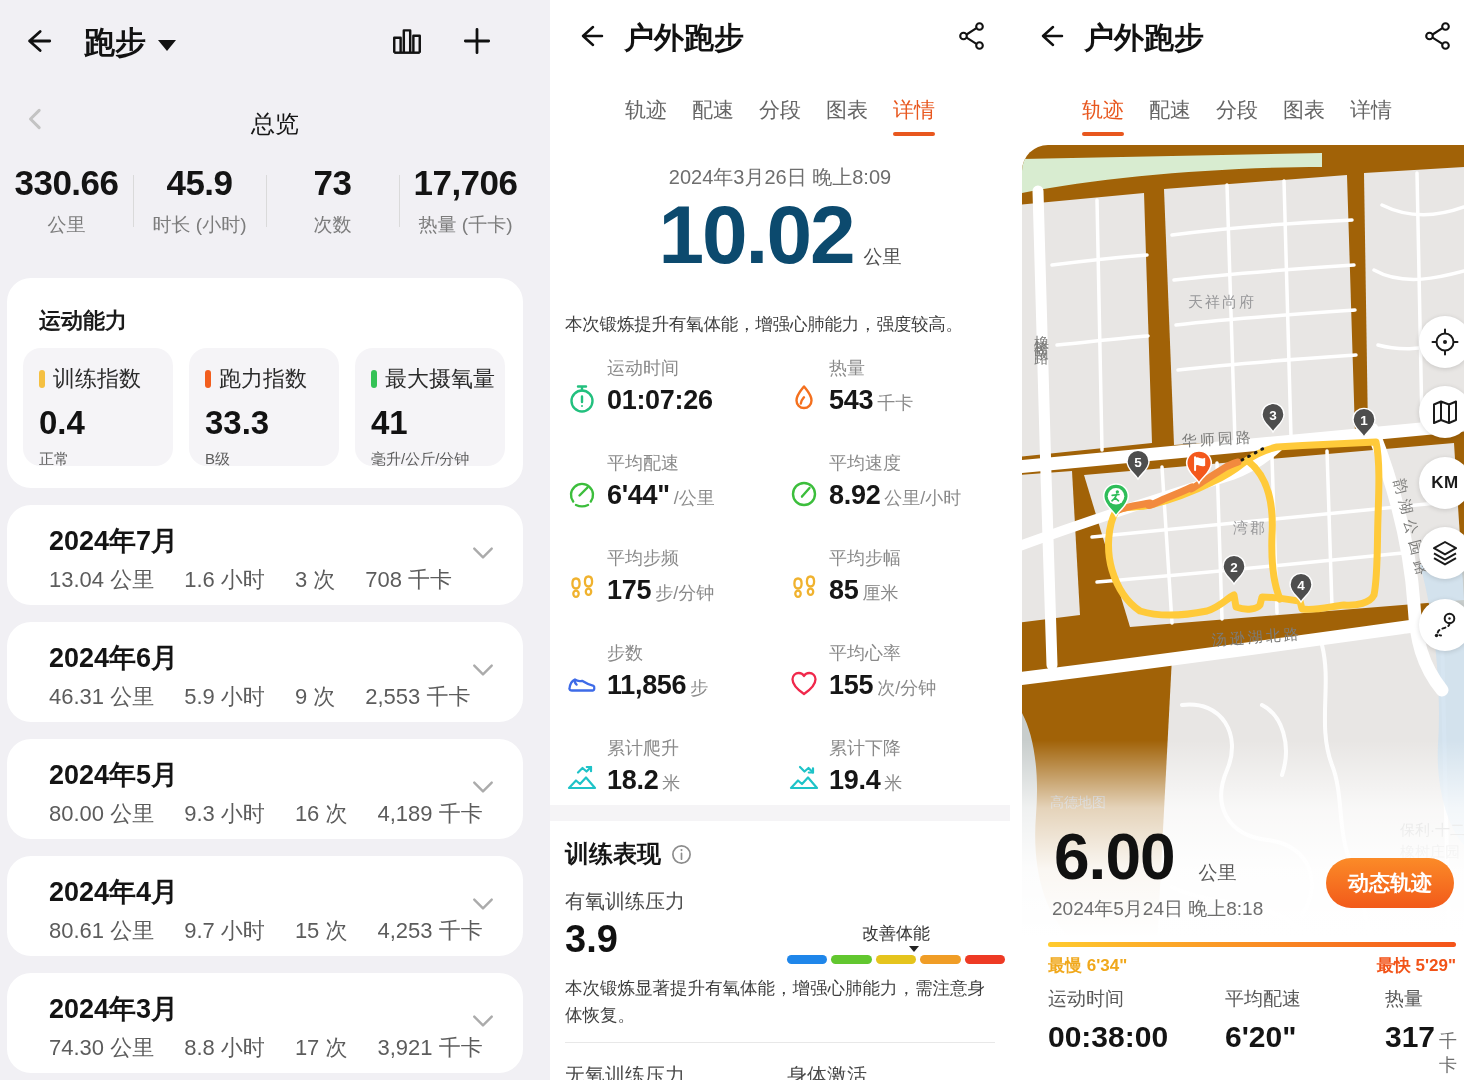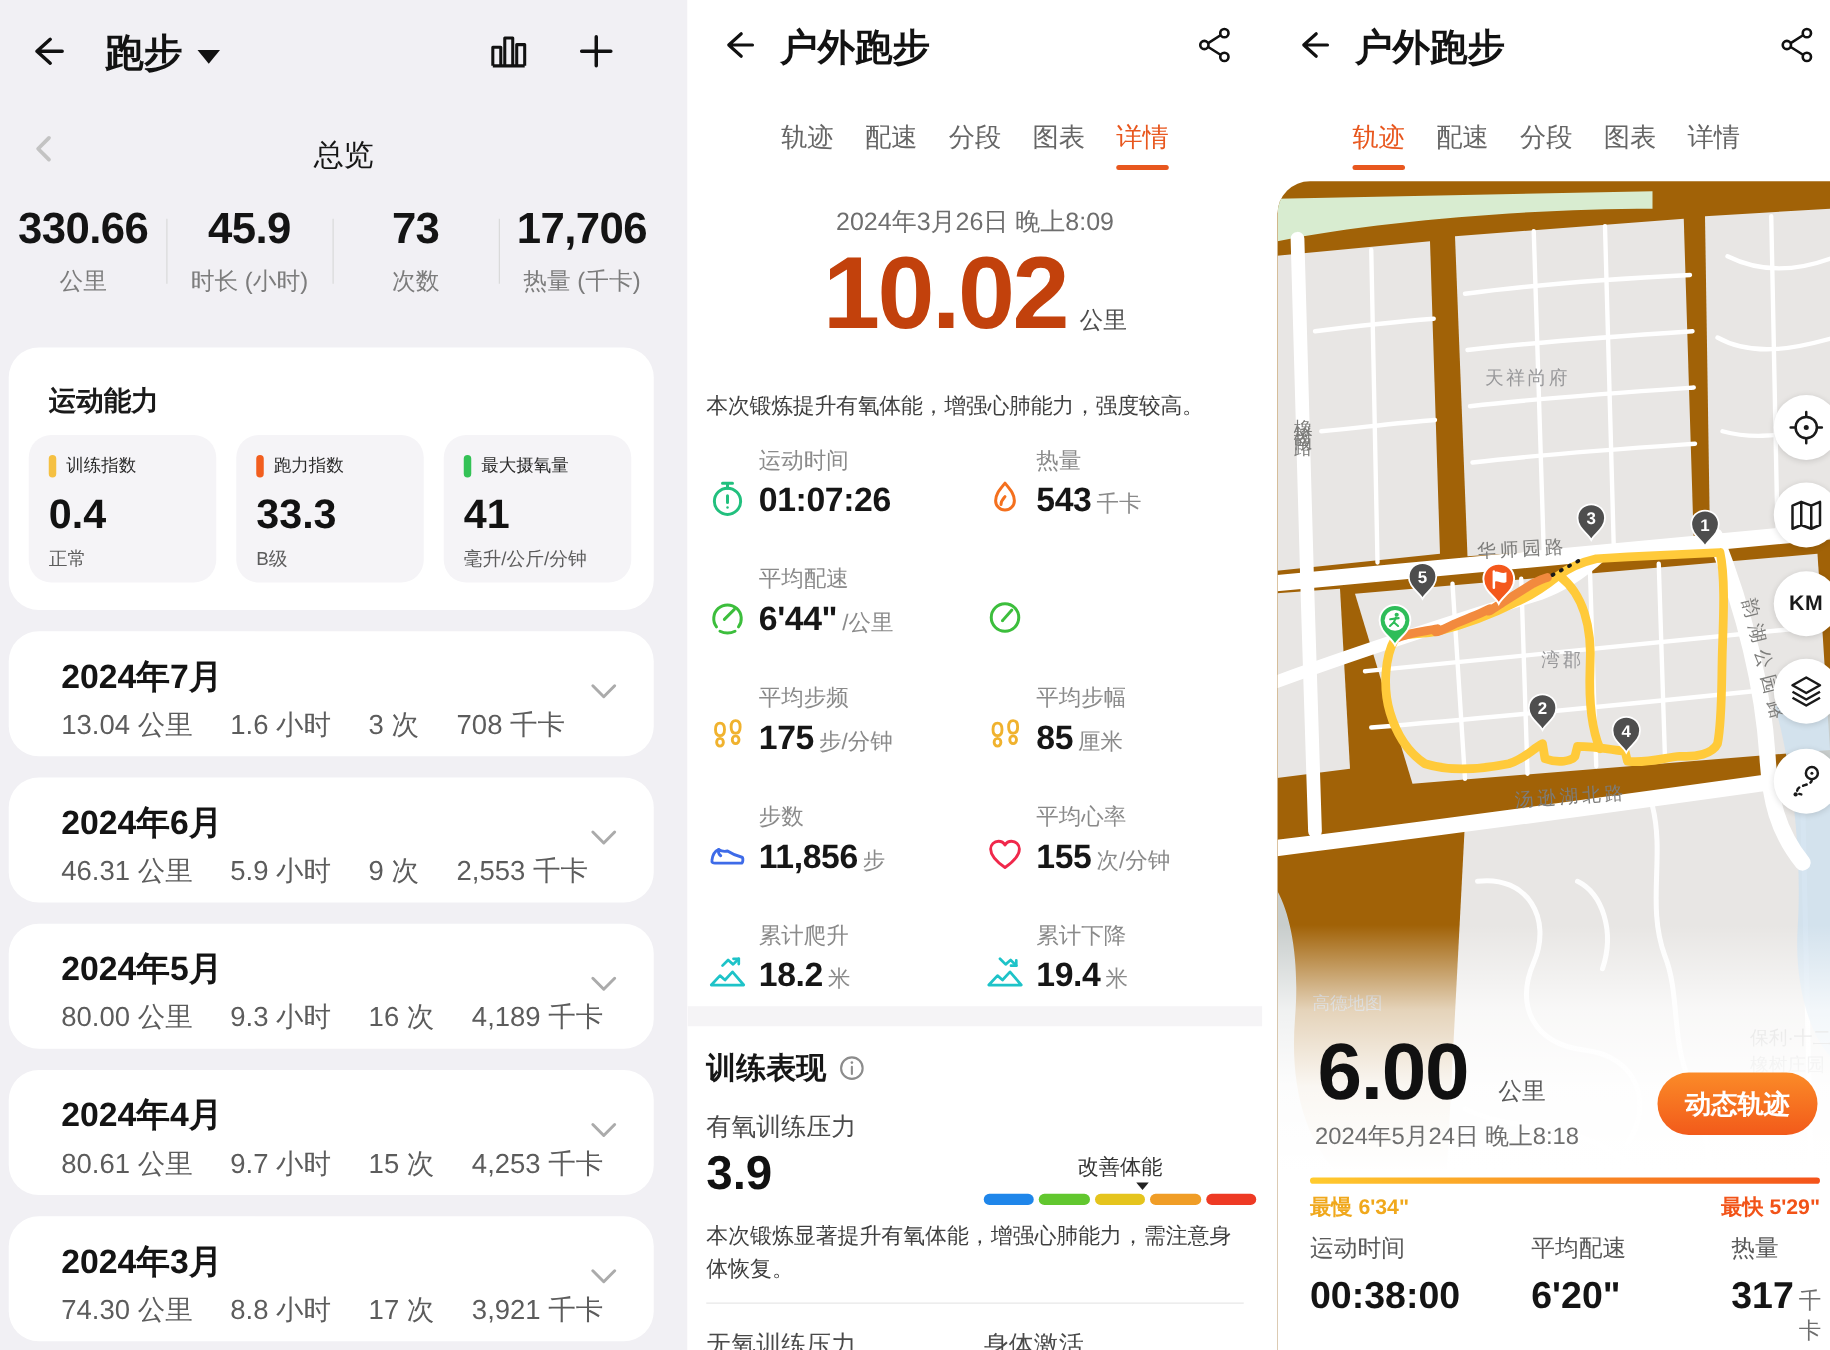--- a/index.html
+++ b/index.html
@@ -27,41 +27,41 @@
   .ov-col{width:133px;text-align:center;position:relative;}
   .ov-col + .ov-col::before{content:"";position:absolute;left:0;top:12px;height:52px;width:1px;background:#dadada;}
   .ov-val{font-size:35px;font-weight:600;color:#141414;letter-spacing:-0.5px;}
   .ov-lab{font-size:19px;color:#7c7c7c;margin-top:9px;}
   .card{position:absolute;left:7px;width:516px;background:#fff;border-radius:24px;}
   .ability{top:278px;height:210px;}
   .ability-title{position:absolute;left:32px;top:28px;font-size:22px;font-weight:600;color:#1a1a1a;}
   .subcard{position:absolute;top:70px;width:150px;height:118px;background:#f5f4f7;border-radius:18px;padding:0;}
   .sc-head{display:flex;align-items:center;gap:8px;margin:16px 0 0 16px;}
   .sc-pill{width:6px;height:18px;border-radius:4px;flex:none;}
-  .sc-label{font-size:14px;color:#2b2b2b;}
+  .sc-label{font-size:22px;color:#2b2b2b;}
   .sc-val{margin:10px 0 0 16px;font-size:33px;font-weight:700;color:#121212;}
   .sc-sub{margin:8px 0 0 16px;font-size:15px;color:#5c5c5c;white-space:nowrap;}
   .month{height:100px;}
   .m-title{position:absolute;left:42px;top:18px;font-size:27px;font-weight:700;color:#141414;}
   .m-stats{position:absolute;left:42px;top:60px;font-size:22px;color:#5c5c5c;display:flex;gap:30px;}
   .m-chev{position:absolute;right:28px;top:40px;}
 
   
   .hd-back{left:24px;top:20px;}
   .hd-title{left:74px;top:18px;font-size:30px;font-weight:700;color:#121212;}
   .hd-share{top:20px;}
   .tabs{left:0;right:0;top:96px;display:flex;justify-content:center;gap:25px;font-size:21px;color:#666;}
   .tab{position:relative;padding-bottom:10px;}
   .tab.active{color:#e8571e;font-weight:500;}
   .tab.active::after{content:"";position:absolute;left:50%;transform:translateX(-50%);bottom:-2px;width:42px;height:4px;border-radius:2px;background:#e8571e;}
 
   
   .mid-date{left:0;right:0;top:164px;text-align:center;font-size:20px;color:#6e6e6e;}
   .mid-dist{left:0;right:0;top:188px;display:flex;justify-content:center;align-items:baseline;gap:10px;}
-  .mid-dist-val{font-size:82px;font-weight:700;color:#c2410c;letter-spacing:-2px;}
+  .mid-dist-val{font-size:82px;font-weight:700;color:#0c4a6e;letter-spacing:-2px;}
   .mid-dist-unit{font-size:19px;color:#4d4d4d;}
   .mid-summary{left:15px;right:12px;top:312px;font-size:17.5px;color:#3f3f3f;letter-spacing:-0.2px;}
   .mgrid{left:15px;top:348px;width:440px;display:grid;grid-template-columns:222px 1fr;grid-auto-rows:95px;}
   .mstat{display:flex;}
   .mstat .micon{width:34px;margin:6px 8px 0 0;flex:none;}
   .ms-label{font-size:18px;color:#8a8a8a;padding-top:8px;}
   .ms-line{margin-top:5px;display:flex;align-items:baseline;}
   .ms-val{font-size:27px;font-weight:700;color:#161616;letter-spacing:-0.3px;}
   .ms-unit{font-size:18px;color:#8a8a8a;margin-left:4px;}
   .gray-band{left:0;right:0;top:805px;height:16px;background:#f5f4f6;}
@@ -346,20 +346,27 @@
       <div class="mstat">
         <span class="micon ico">
           <svg width="34" height="34" viewBox="0 0 34 34">
               <g fill="none" stroke="#3cbe3c" stroke-width="2.4" stroke-linecap="round">
                 <circle cx="17" cy="17" r="11"></circle>
                 <path d="M15,19.5 L22.5,11"></path>
                 <circle cx="15" cy="19.5" r="1" fill="#3cbe3c" stroke="none"></circle>
               </g>
             </svg>
           </span>
+        <div>
+            <div class="ms-label">平均速度</div>
+          <div class="ms-line">
+              <span class="ms-val">8.92</span>
+              <span class="ms-unit">公里/小时</span>
+            </div>
+          </div>
       </div>
       <div class="mstat">
         <span class="micon ico">
           <svg width="34" height="34" viewBox="0 0 34 34">
               <g fill="none" stroke="#f0b22e" stroke-width="2.3">
                 <path d="M11,6.5 C13.6,6.5 14.6,8.7 14.6,11.5 C14.6,14.3 13.6,16.5 11,16.5 C8.4,16.5 7.4,14.3 7.4,11.5 C7.4,8.7 8.4,6.5 11,6.5 Z"></path>
                 <ellipse cx="11" cy="21.8" rx="2.7" ry="3.1"></ellipse>
                 <path d="M23.5,4.5 C26.1,4.5 27.1,6.7 27.1,9.5 C27.1,12.3 26.1,14.5 23.5,14.5 C20.9,14.5 19.9,12.3 19.9,9.5 C19.9,6.7 20.9,4.5 23.5,4.5 Z"></path>
                 <ellipse cx="23.5" cy="19.8" rx="2.7" ry="3.1"></ellipse>
               </g>

